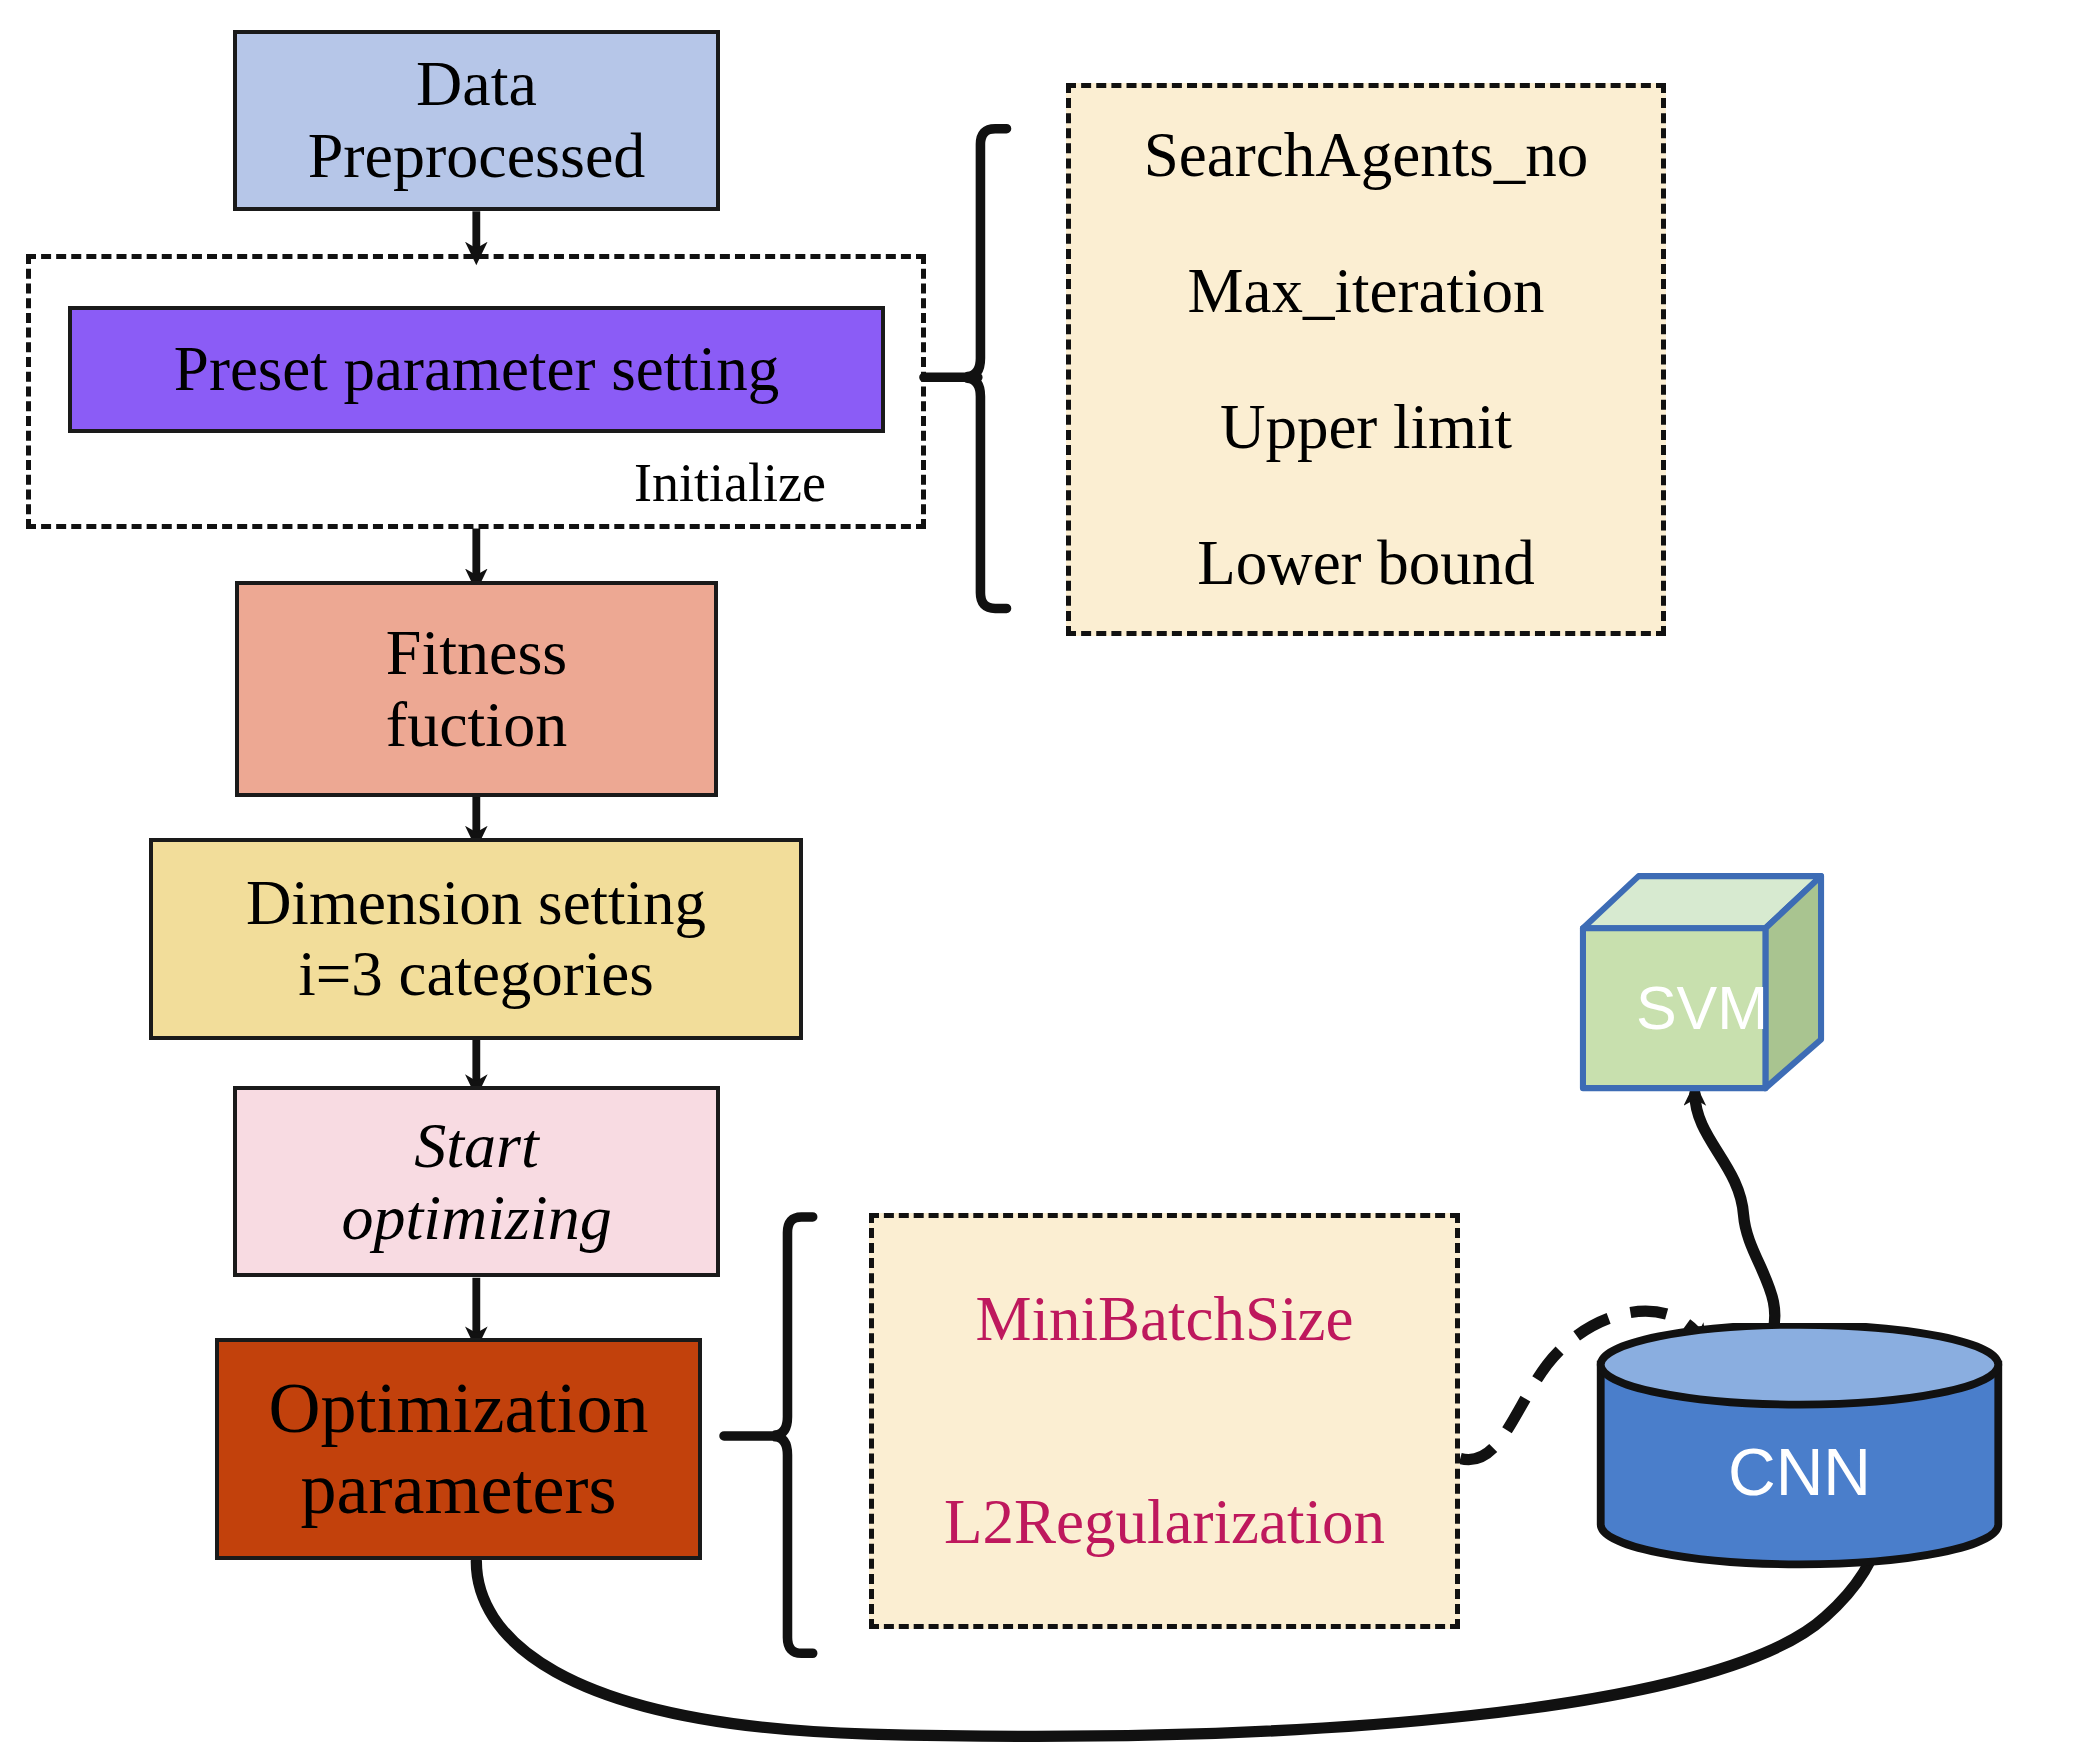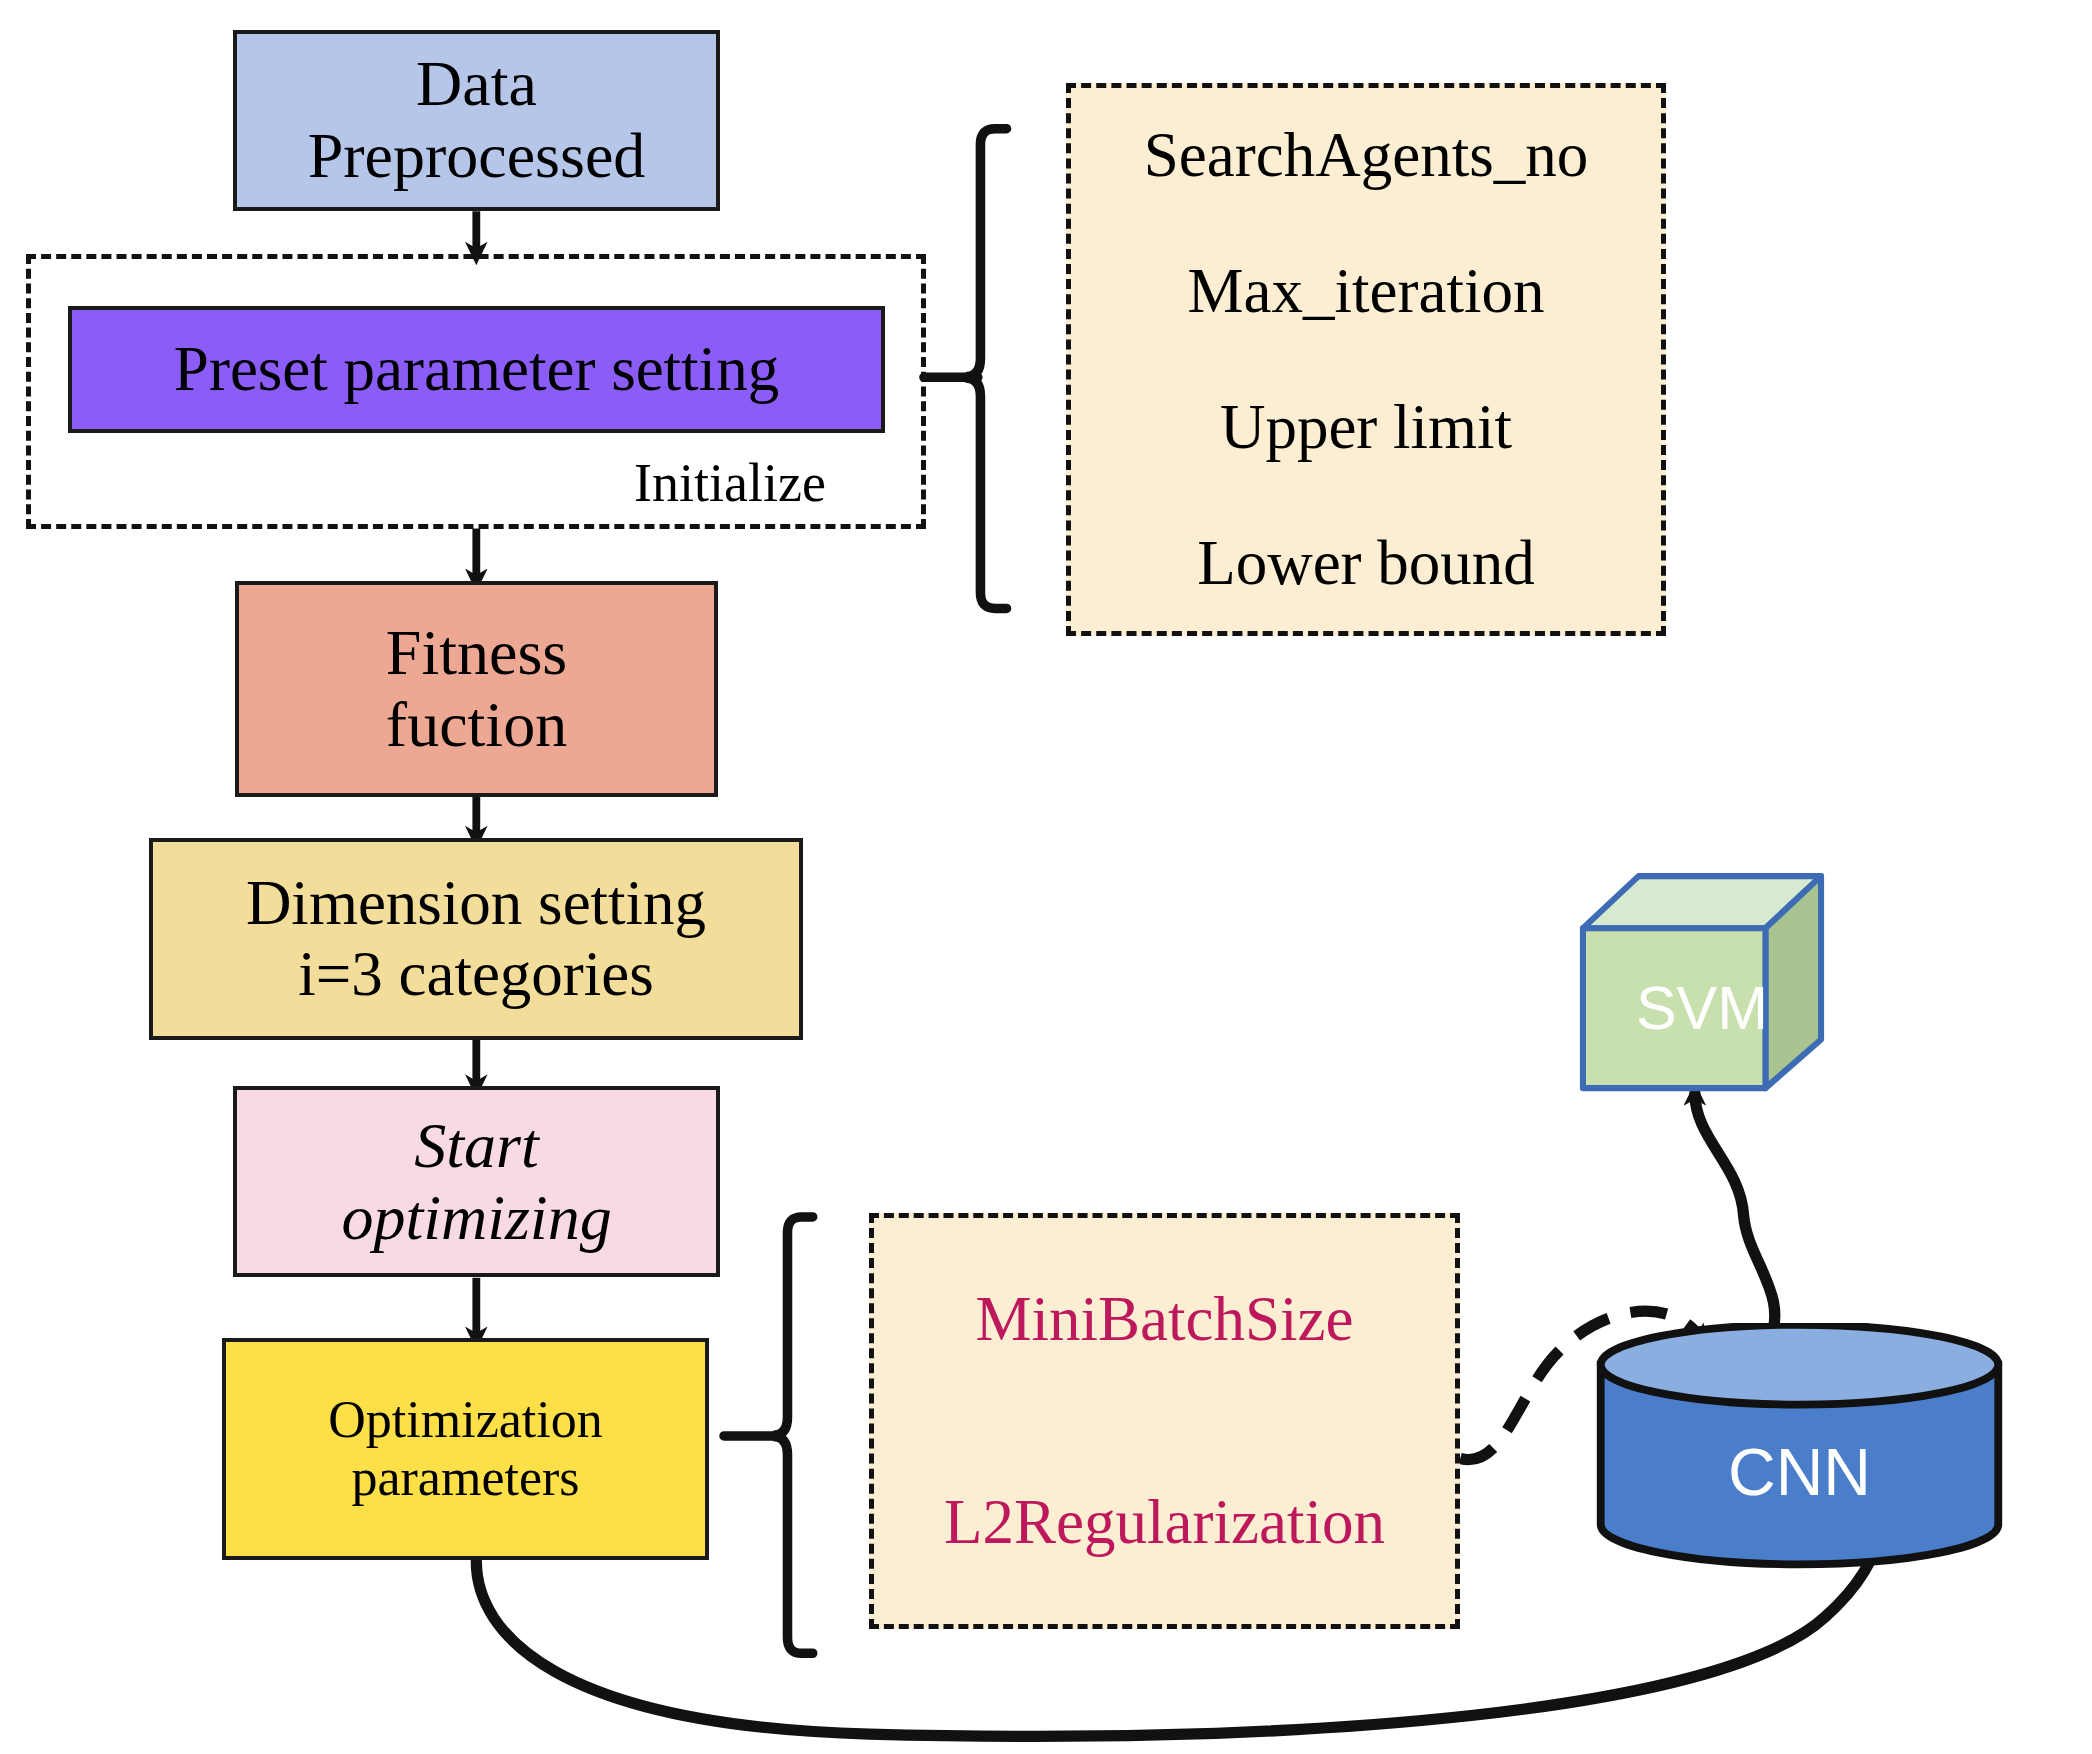--- a/index.html
+++ b/index.html
@@ -127,21 +127,21 @@
   <div class="node solidbox" style="left:149px; top:838px; width:654px; height:202px; background:#f2dd9a; font-size:63px;">
     <span>Dimension setting
 i=3  categories</span>
   </div>
 
   <div class="node solidbox" style="left:233px; top:1086px; width:487px; height:191px; background:#f8dbe2; font-size:64px;font-style:italic;">
     <span>Start
 optimizing</span>
   </div>
 
-  <div class="node solidbox" style="left:222px; top:1338px; width:487px; height:222px; background:#fde047; font-size:52px;">
+  <div class="node solidbox" style="left:215px; top:1338px; width:487px; height:222px; background:#c2410c; font-size:72px;">
     <span>Optimization
 parameters</span>
   </div>
 
   <div style="position:absolute; left:869px; top:1213px; width:591px; height:416px;
               background:#fbeed2; border:5.2px dashed #111111; box-sizing:border-box;
               display:flex; flex-direction:column; justify-content:space-around; align-items:center;
               font-size:63px; color:#be185d; font-family:'Liberation Serif','DejaVu Serif',serif;">
     <div>MiniBatchSize</div>
     <div>L2Regularization</div>

